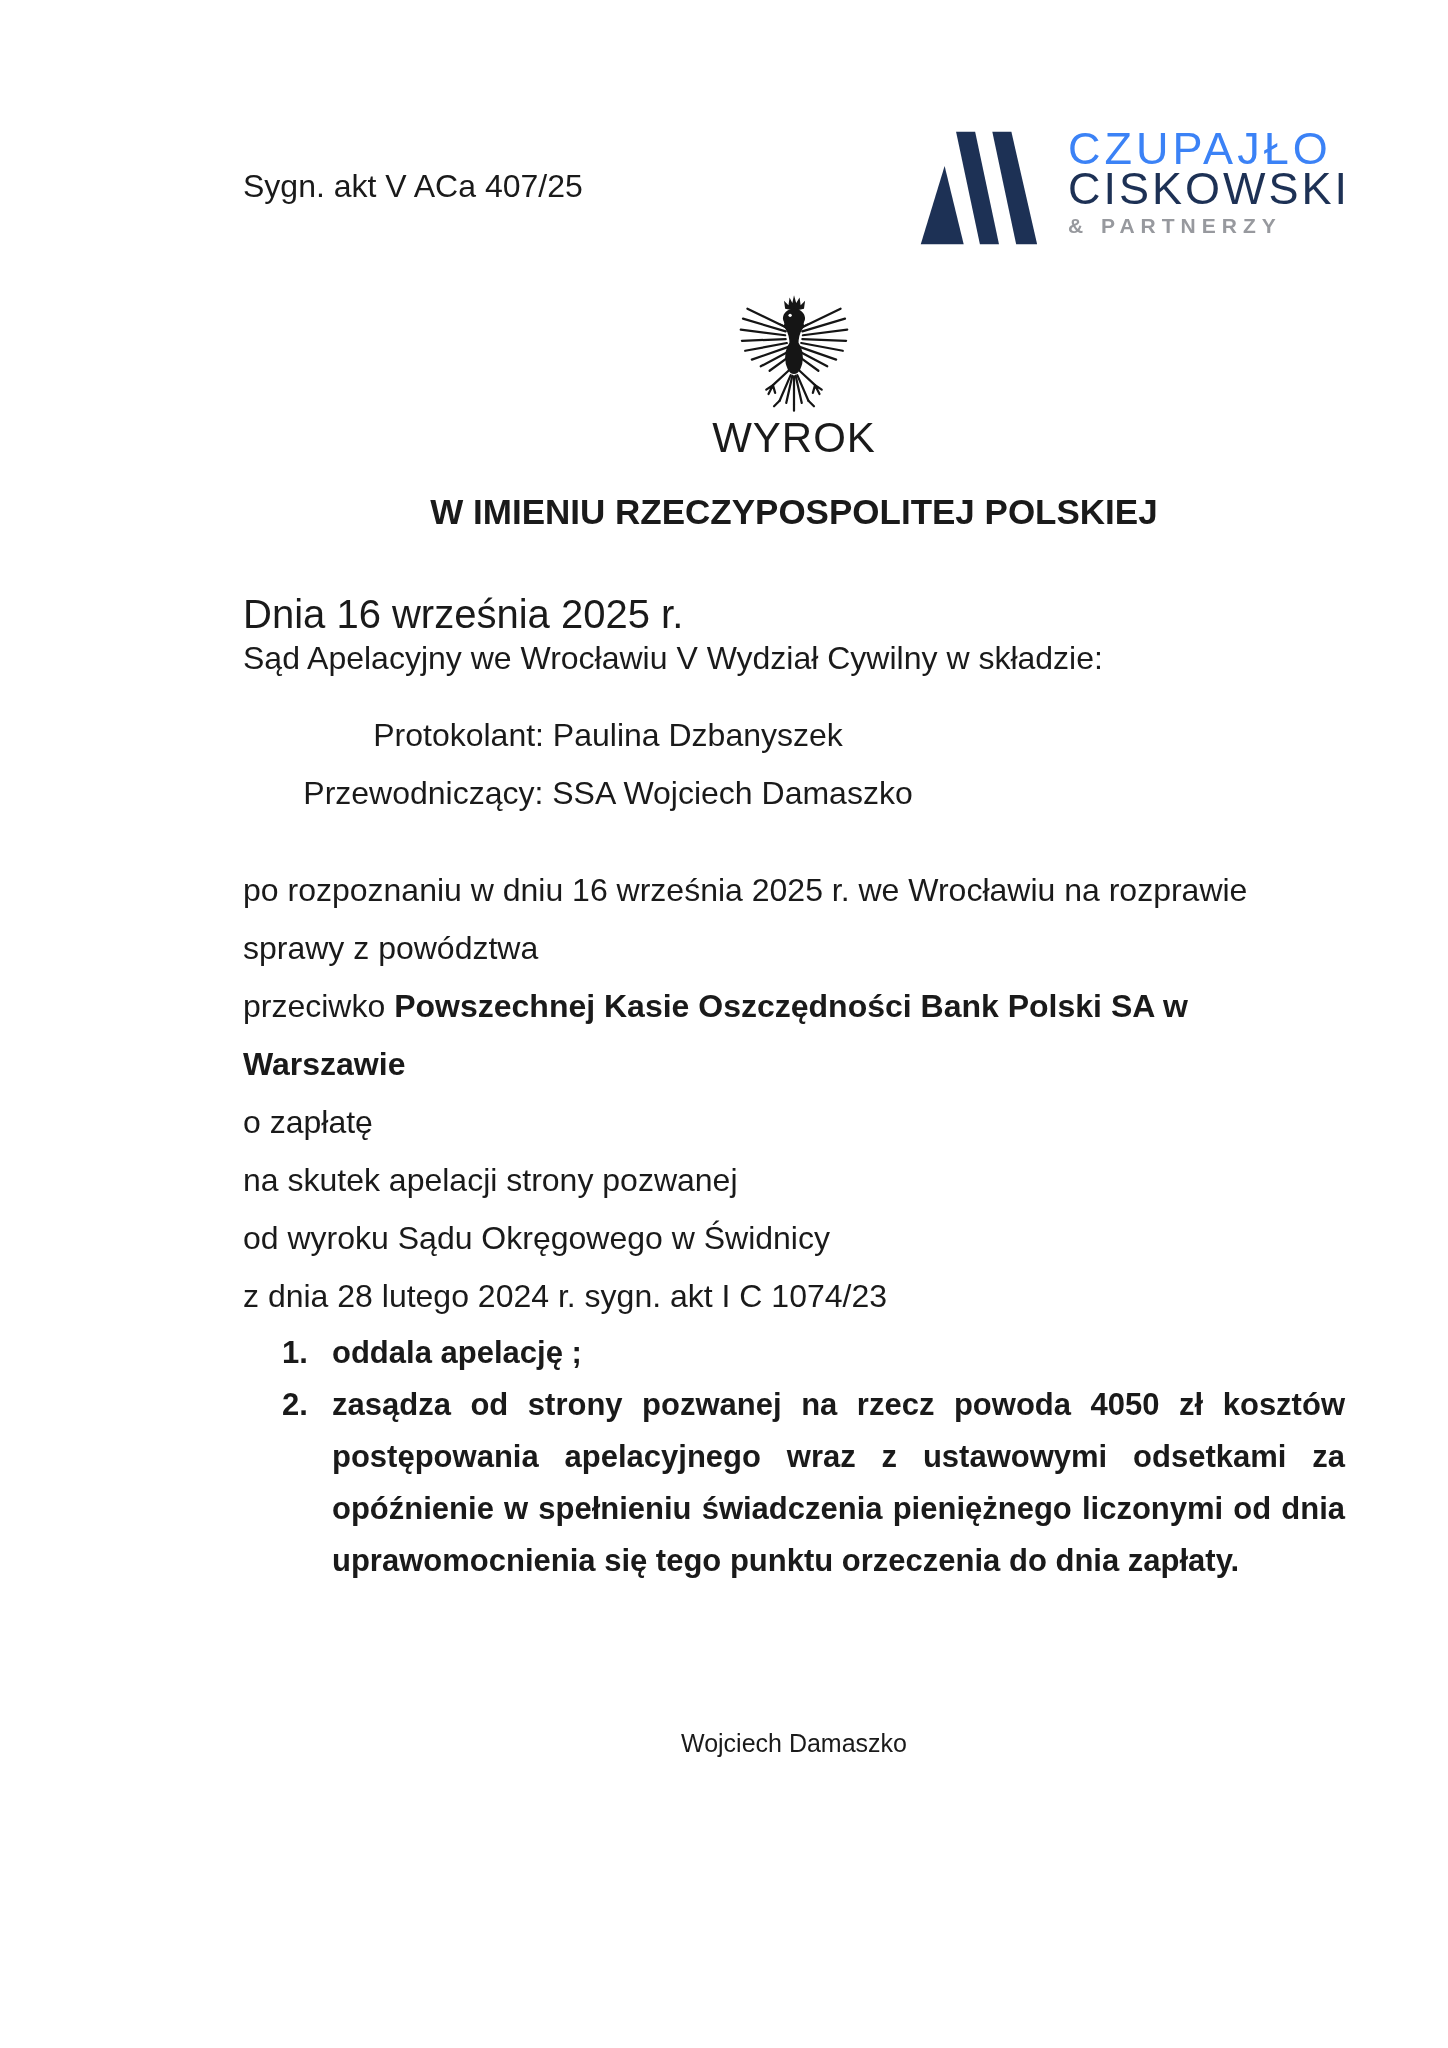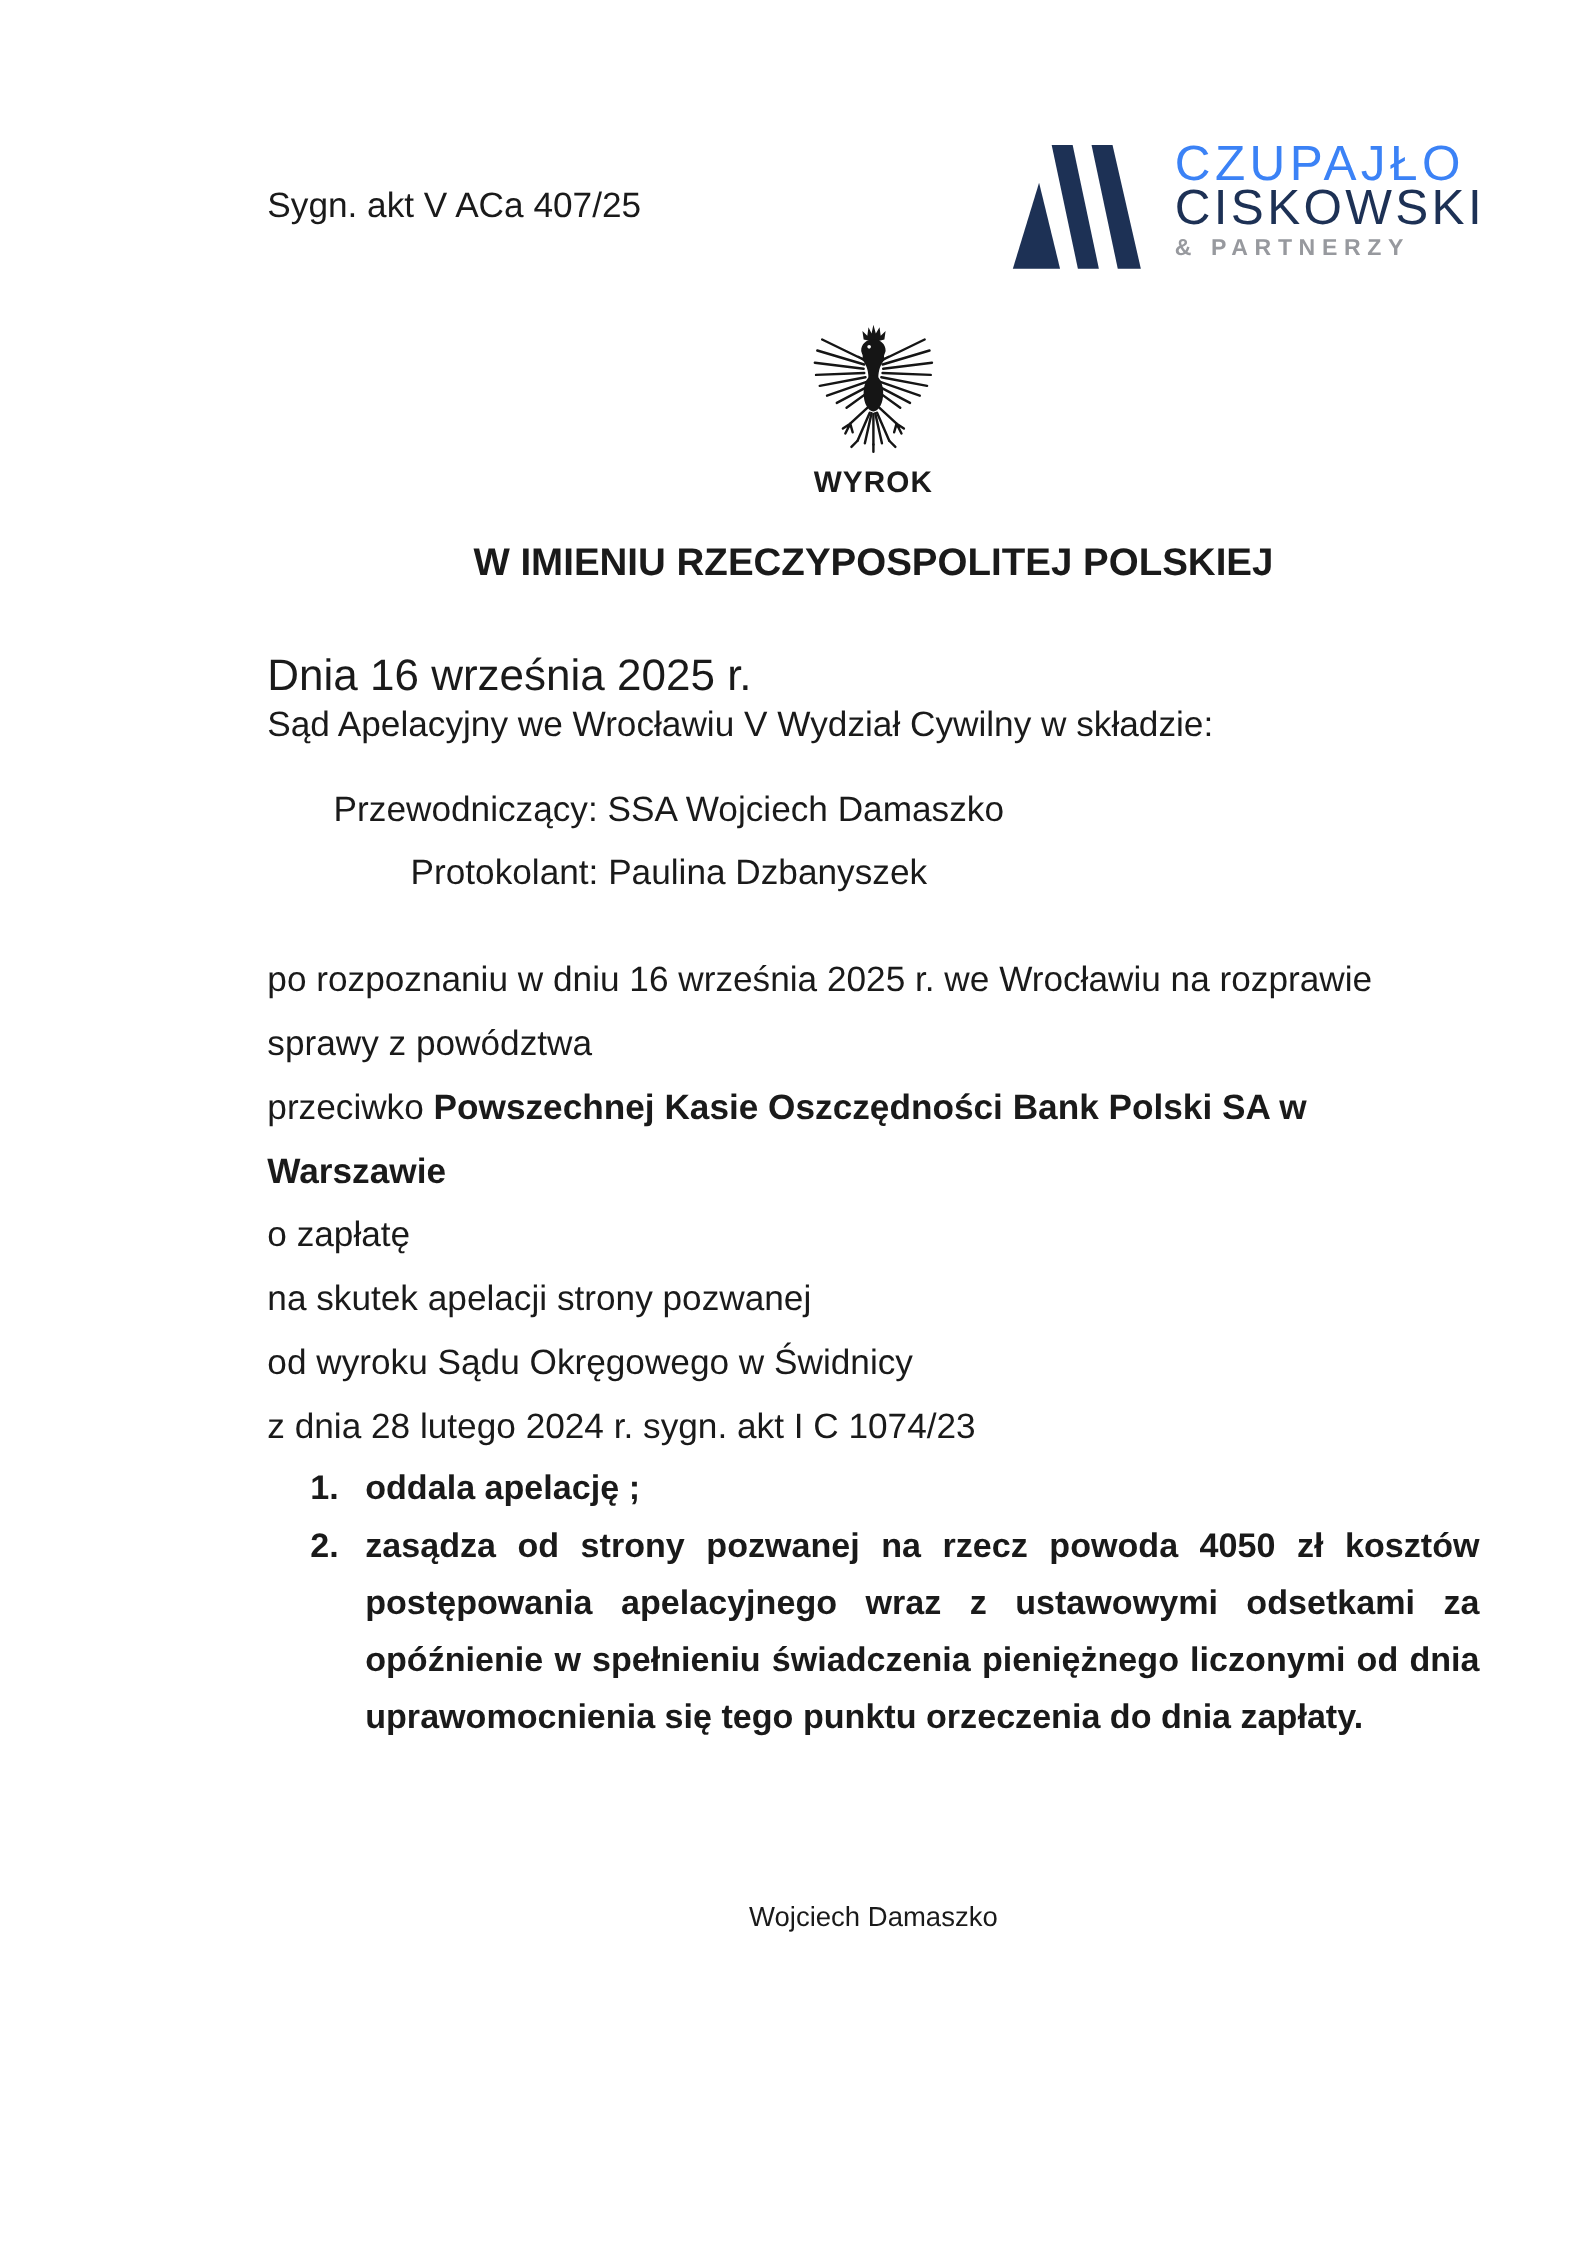--- a/index.html
+++ b/index.html
@@ -18,21 +18,21 @@
   .logo-mark{width:124px;height:120px;flex:none;}
   .logo-text{margin-left:28px;}
   .logo-l1{font-size:45px;line-height:41px;letter-spacing:4px;color:#3b82f6;font-weight:400;}
   .logo-l2{font-size:45px;line-height:40px;letter-spacing:3px;color:#1d3155;font-weight:400;}
   .logo-l3{font-size:21px;line-height:26px;letter-spacing:6px;color:#97999e;margin-top:4px;font-weight:bold;}
 
   
   .eagle-wrap{margin-top:40px;text-align:center;height:122px;}
   .eagle-wrap svg{width:116px;height:122px;}
 
-  h1.title{font-size:27px;line-height:44px;font-weight:bold;text-align:center;
+  h1.title{font-size:42px;line-height:44px;font-weight:normal;text-align:center;
            margin:2px 0 0 0;letter-spacing:1px;}
   h2.subtitle{font-size:35px;line-height:44px;font-weight:bold;text-align:center;
               margin:30px 0 0 0;}
 
   .date-line{margin-top:58px;font-size:40px;line-height:44px;}
 
   .court-line{font-size:32px;line-height:44px;}
 
   .panel{margin-top:26px;width:730px;text-align:center;
          font-size:32px;line-height:58px;}
@@ -110,22 +110,22 @@
   </div>
 
   <h1 class="title">WYROK</h1>
   <h2 class="subtitle">W IMIENIU RZECZYPOSPOLITEJ POLSKIEJ</h2>
 
   <div class="date-line">Dnia 16 września 2025 r.</div>
 
   <div class="court-line">Sąd Apelacyjny we Wrocławiu V Wydział Cywilny w składzie:</div>
 
   <div class="panel">
+    <div>Protokolant: Paulina Dzbanyszek</div>
     <div>Przewodniczący: SSA Wojciech Damaszko</div>
-    <div>Protokolant: Paulina Dzbanyszek</div>
   </div>
 
   <div class="case">
     <div>po rozpoznaniu w dniu 16 września 2025 r. we Wrocławiu na rozprawie</div>
     <div>sprawy z powództwa</div>
     <div><span>przeciwko </span><span class="bold">Powszechnej Kasie Oszczędności Bank Polski SA w Warszawie</span></div>
     <div>o zapłatę</div>
     <div>na skutek apelacji strony pozwanej</div>
     <div>od wyroku Sądu Okręgowego w Świdnicy</div>
     <div>z dnia 28 lutego 2024 r. sygn. akt I C 1074/23</div>

